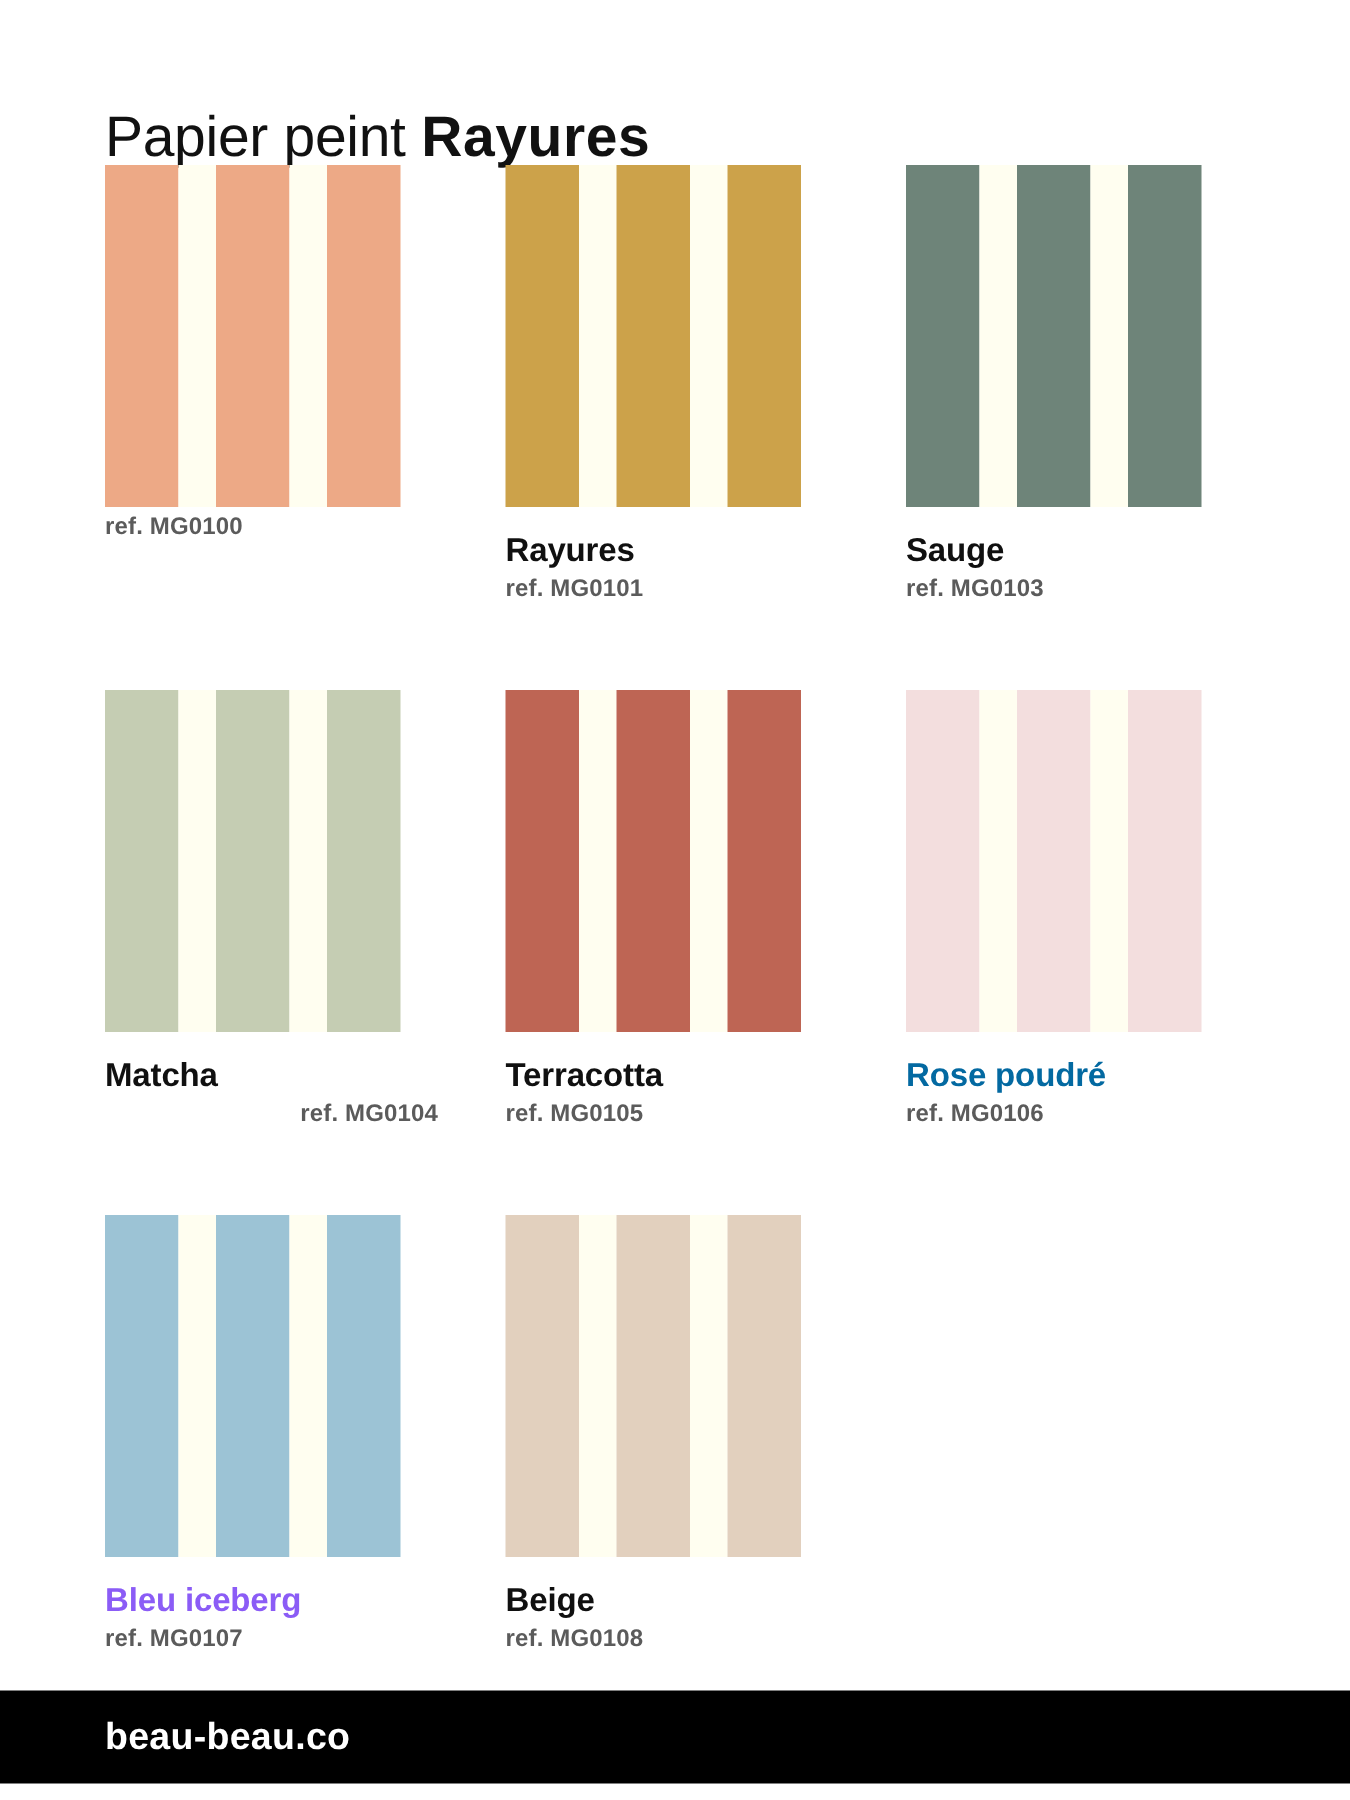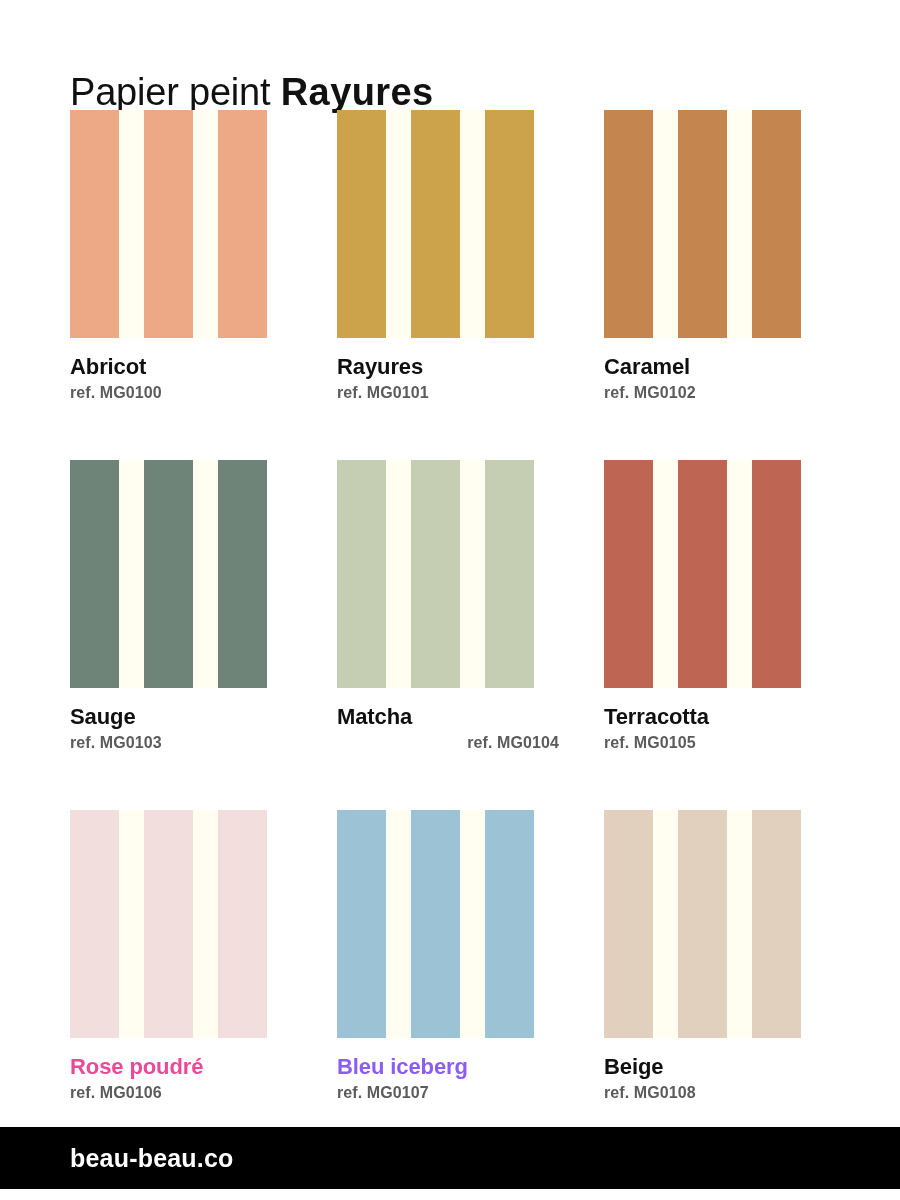--- a/index.html
+++ b/index.html
@@ -122,47 +122,35 @@
 
   <div class="grid">
       <div class="swatch-card">
         <div class="stripes">
           <div class="stripe stripe-color" style="background: rgb(237, 169, 134);"></div>
           <div class="stripe stripe-cream" style="background: rgb(255, 254, 240);"></div>
           <div class="stripe stripe-color" style="background: rgb(237, 169, 134);"></div>
           <div class="stripe stripe-cream" style="background: rgb(255, 254, 240);"></div>
           <div class="stripe stripe-color" style="background: rgb(237, 169, 134);"></div>
         </div>
-        <div class="swatch-name" style="color: rgb(16, 16, 16);">Abricot</div>
         <div class="swatch-ref" style="color: rgb(91, 91, 91);">ref. MG0100</div>
       </div>
       <div class="swatch-card">
         <div class="stripes">
           <div class="stripe stripe-color" style="background: rgb(204, 162, 74);"></div>
           <div class="stripe stripe-cream" style="background: rgb(255, 254, 240);"></div>
           <div class="stripe stripe-color" style="background: rgb(204, 162, 74);"></div>
           <div class="stripe stripe-cream" style="background: rgb(255, 254, 240);"></div>
           <div class="stripe stripe-color" style="background: rgb(204, 162, 74);"></div>
         </div>
         <div class="swatch-name" style="color: rgb(16, 16, 16);">Rayures</div>
         <div class="swatch-ref" style="color: rgb(91, 91, 91);">ref. MG0101</div>
       </div>
       <div class="swatch-card">
         <div class="stripes">
-          <div class="stripe stripe-color" style="background: rgb(196, 133, 78);"></div>
-          <div class="stripe stripe-cream" style="background: rgb(255, 254, 240);"></div>
-          <div class="stripe stripe-color" style="background: rgb(196, 133, 78);"></div>
-          <div class="stripe stripe-cream" style="background: rgb(255, 254, 240);"></div>
-          <div class="stripe stripe-color" style="background: rgb(196, 133, 78);"></div>
-        </div>
-        <div class="swatch-name" style="color: rgb(16, 16, 16);">Caramel</div>
-        <div class="swatch-ref" style="color: rgb(91, 91, 91);">ref. MG0102</div>
-      </div>
-      <div class="swatch-card">
-        <div class="stripes">
           <div class="stripe stripe-color" style="background: rgb(110, 132, 121);"></div>
           <div class="stripe stripe-cream" style="background: rgb(255, 254, 240);"></div>
           <div class="stripe stripe-color" style="background: rgb(110, 132, 121);"></div>
           <div class="stripe stripe-cream" style="background: rgb(255, 254, 240);"></div>
           <div class="stripe stripe-color" style="background: rgb(110, 132, 121);"></div>
         </div>
         <div class="swatch-name" style="color: rgb(16, 16, 16);">Sauge</div>
         <div class="swatch-ref" style="color: rgb(91, 91, 91);">ref. MG0103</div>
       </div>
       <div class="swatch-card">
@@ -188,21 +176,21 @@
         <div class="swatch-ref" style="color: rgb(91, 91, 91);">ref. MG0105</div>
       </div>
       <div class="swatch-card">
         <div class="stripes">
           <div class="stripe stripe-color" style="background: rgb(243, 222, 222);"></div>
           <div class="stripe stripe-cream" style="background: rgb(255, 254, 240);"></div>
           <div class="stripe stripe-color" style="background: rgb(243, 222, 222);"></div>
           <div class="stripe stripe-cream" style="background: rgb(255, 254, 240);"></div>
           <div class="stripe stripe-color" style="background: rgb(243, 222, 222);"></div>
         </div>
-        <div class="swatch-name" style="color: #ec4899;">Rose poudré</div>
+        <div class="swatch-name" style="color: #0369a1;">Rose poudré</div>
         <div class="swatch-ref" style="color: rgb(91, 91, 91);">ref. MG0106</div>
       </div>
       <div class="swatch-card">
         <div class="stripes">
           <div class="stripe stripe-color" style="background: rgb(156, 195, 213);"></div>
           <div class="stripe stripe-cream" style="background: rgb(255, 254, 240);"></div>
           <div class="stripe stripe-color" style="background: rgb(156, 195, 213);"></div>
           <div class="stripe stripe-cream" style="background: rgb(255, 254, 240);"></div>
           <div class="stripe stripe-color" style="background: rgb(156, 195, 213);"></div>
         </div>

